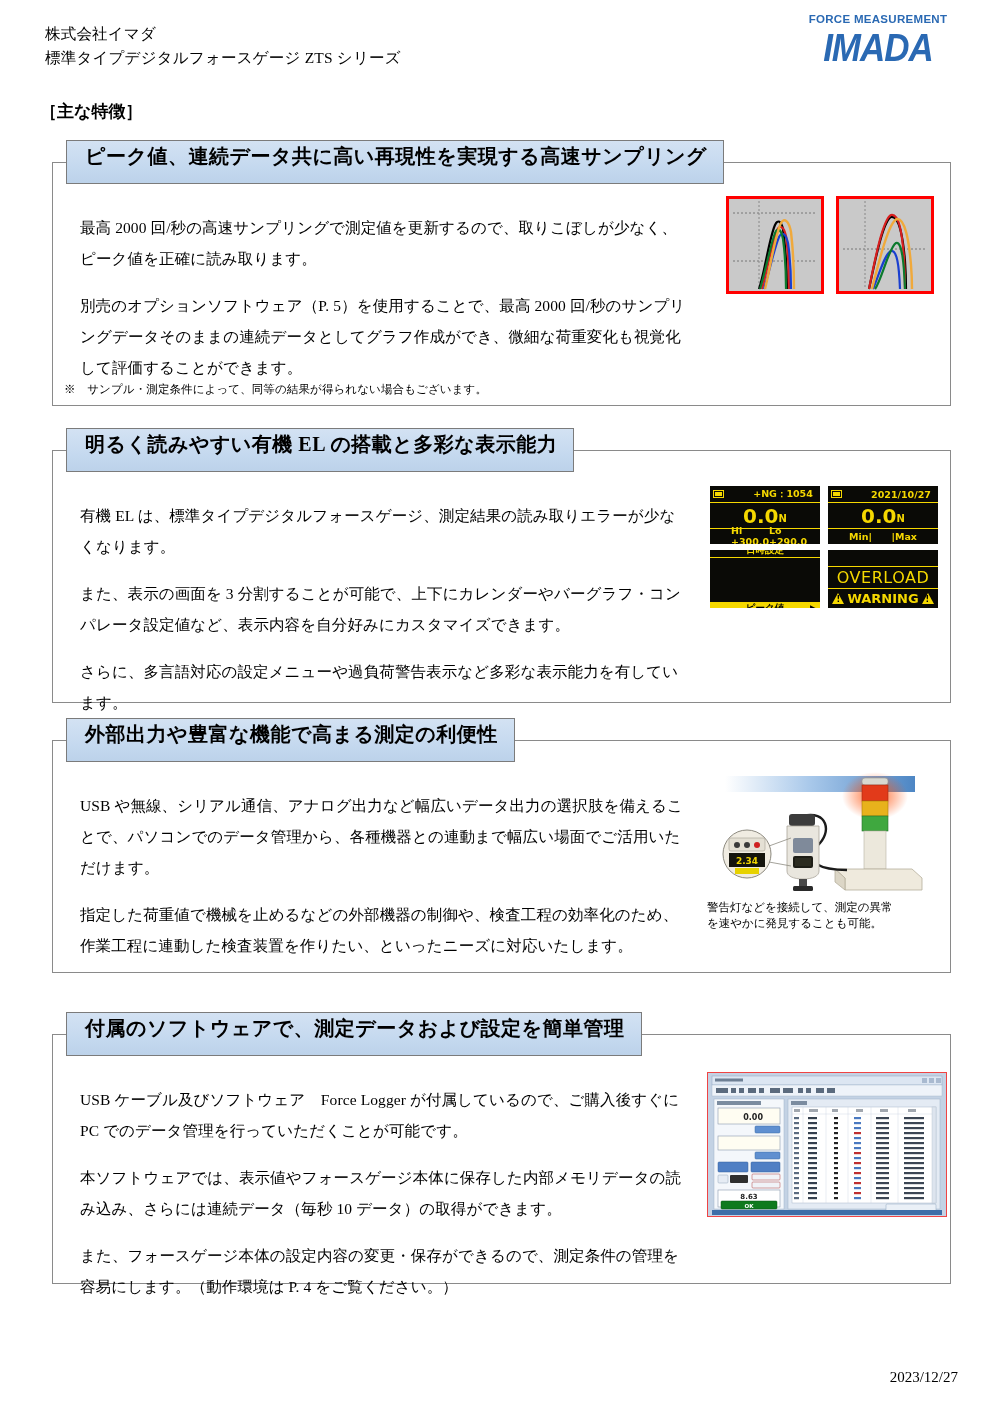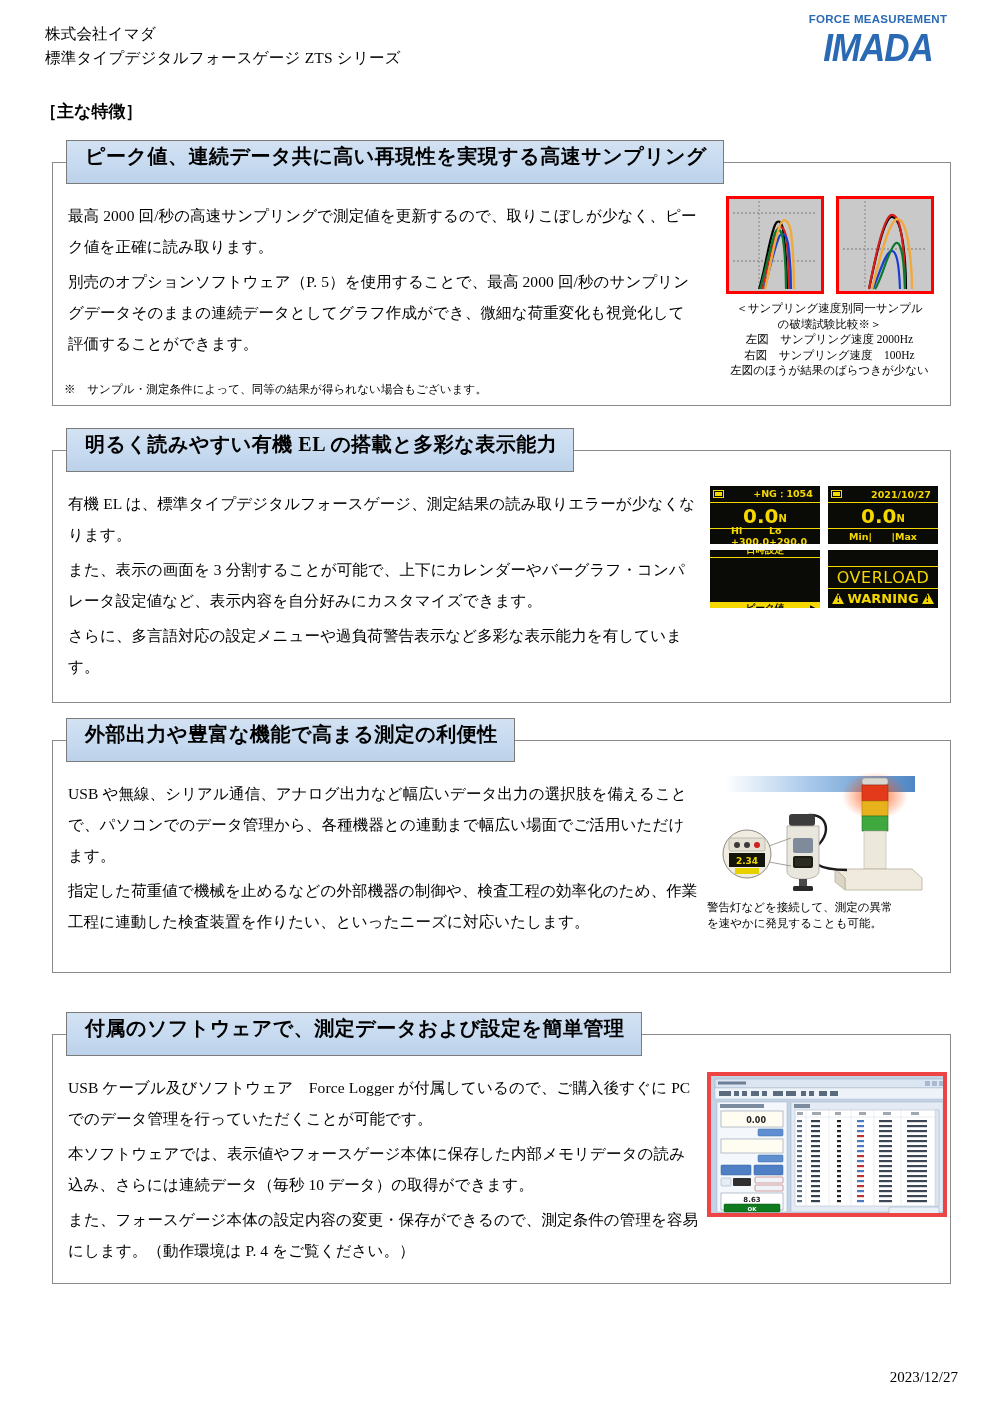--- a/index.html
+++ b/index.html
@@ -48,21 +48,21 @@
     padding:0 16px 11px 18px;
     z-index:3;
   }
   .feature-head span {
     font-size:20px; font-weight:bold; letter-spacing:0.5px; white-space:nowrap;
   }
   .body-text {
     position:absolute; left:12px; top:56px; width:640px;
     font-size:15.5px; line-height:2.0; letter-spacing:0.1px;
   }
-  .body-text p { margin:4px; }
+  .body-text p { margin:16px; }
   .note {
     position:absolute; left:12px; width:640px;
     font-size:11.5px; letter-spacing:0.1px;
   }
 
   
   .media { position:absolute; }
   .media-caption {
     font-size:11.5px; line-height:1.35; text-align:center; white-space:pre-line;
   }
@@ -118,21 +118,21 @@
     flex:1; display:flex; align-items:center; justify-content:center; gap:3px;
     font-size:13px; font-weight:bold;
   }
   .tri { width:0;height:0;border-left:6px solid transparent;border-right:6px solid transparent;border-bottom:11px solid #f5d800; position:relative;}
   .tri::after{content:"!";position:absolute;left:-2px;top:2px;font-size:8px;color:#000;font-weight:bold;}
 
   
   .lamp-scene { width:240px; height:130px; position:relative; }
 
   
-  .sw-shot { width:240px; height:145px; background:#b9c9de; border:4px solid #ef4444; position:relative; overflow:hidden; }
+  .sw-shot { width:240px; height:145px; background:#b9c9de; border:1px solid #ef4444; position:relative; overflow:hidden; }
 
   
   .footer-date { position:absolute; right:42px; bottom:28px; font-size:15px; }
 </style>
 </head>
 <body>
 
 <div class="page-header">
   <div class="company-block">
     <div>株式会社イマダ</div>
@@ -176,25 +176,20 @@
           <line x1="4" y1="50" x2="88" y2="50" stroke="#777" stroke-width="1" stroke-dasharray="2,2"></line>
           <line x1="26" y1="2" x2="26" y2="90" stroke="#888" stroke-width="1" stroke-dasharray="2,2"></line>
           <path d="M30 90 C36 62 44 22 52 18 C60 16 64 38 66 62 C67 76 67 90 67 90" fill="none" stroke="#000" stroke-width="2.2"></path>
           <path d="M30 90 C36 60 44 20 52 16 C60 14 63 34 65 58 C66 74 66 90 66 90" fill="none" stroke="#d81f1f" stroke-width="2.2"></path>
           <path d="M34 90 C40 76 46 54 52 52 C58 51 60 66 61 90" fill="none" stroke="#1a3fd0" stroke-width="2.2"></path>
           <path d="M36 90 C43 80 50 48 57 44 C63 42 65 64 66 90" fill="none" stroke="#0c7a2e" stroke-width="2.2"></path>
           <path d="M33 90 C40 62 50 22 58 20 C66 19 70 42 72 66 C73 78 73 90 73 90" fill="none" stroke="#f0a93b" stroke-width="2.4"></path>
         </svg>
       </div>
     </div>
-    <div class="media-caption" style="margin-top:7px;">＜サンプリング速度別同一サンプル
-の破壊試験比較※＞
-左図　サンプリング速度 2000Hz
-右図　サンプリング速度　100Hz
-左図のほうが結果のばらつきが少ない</div>
   </div>
 </div>
 
 <div class="feature" style="top:428px;height:275px;">
   <div class="feature-frame"></div>
   <div class="feature-head">
     <span>明るく読みやすい有機 EL の搭載と多彩な表示能力</span>
   </div>
   <div class="body-text">
     <p>有機 EL は、標準タイプデジタルフォースゲージ、測定結果の読み取りエラーが少なくなります。</p>

